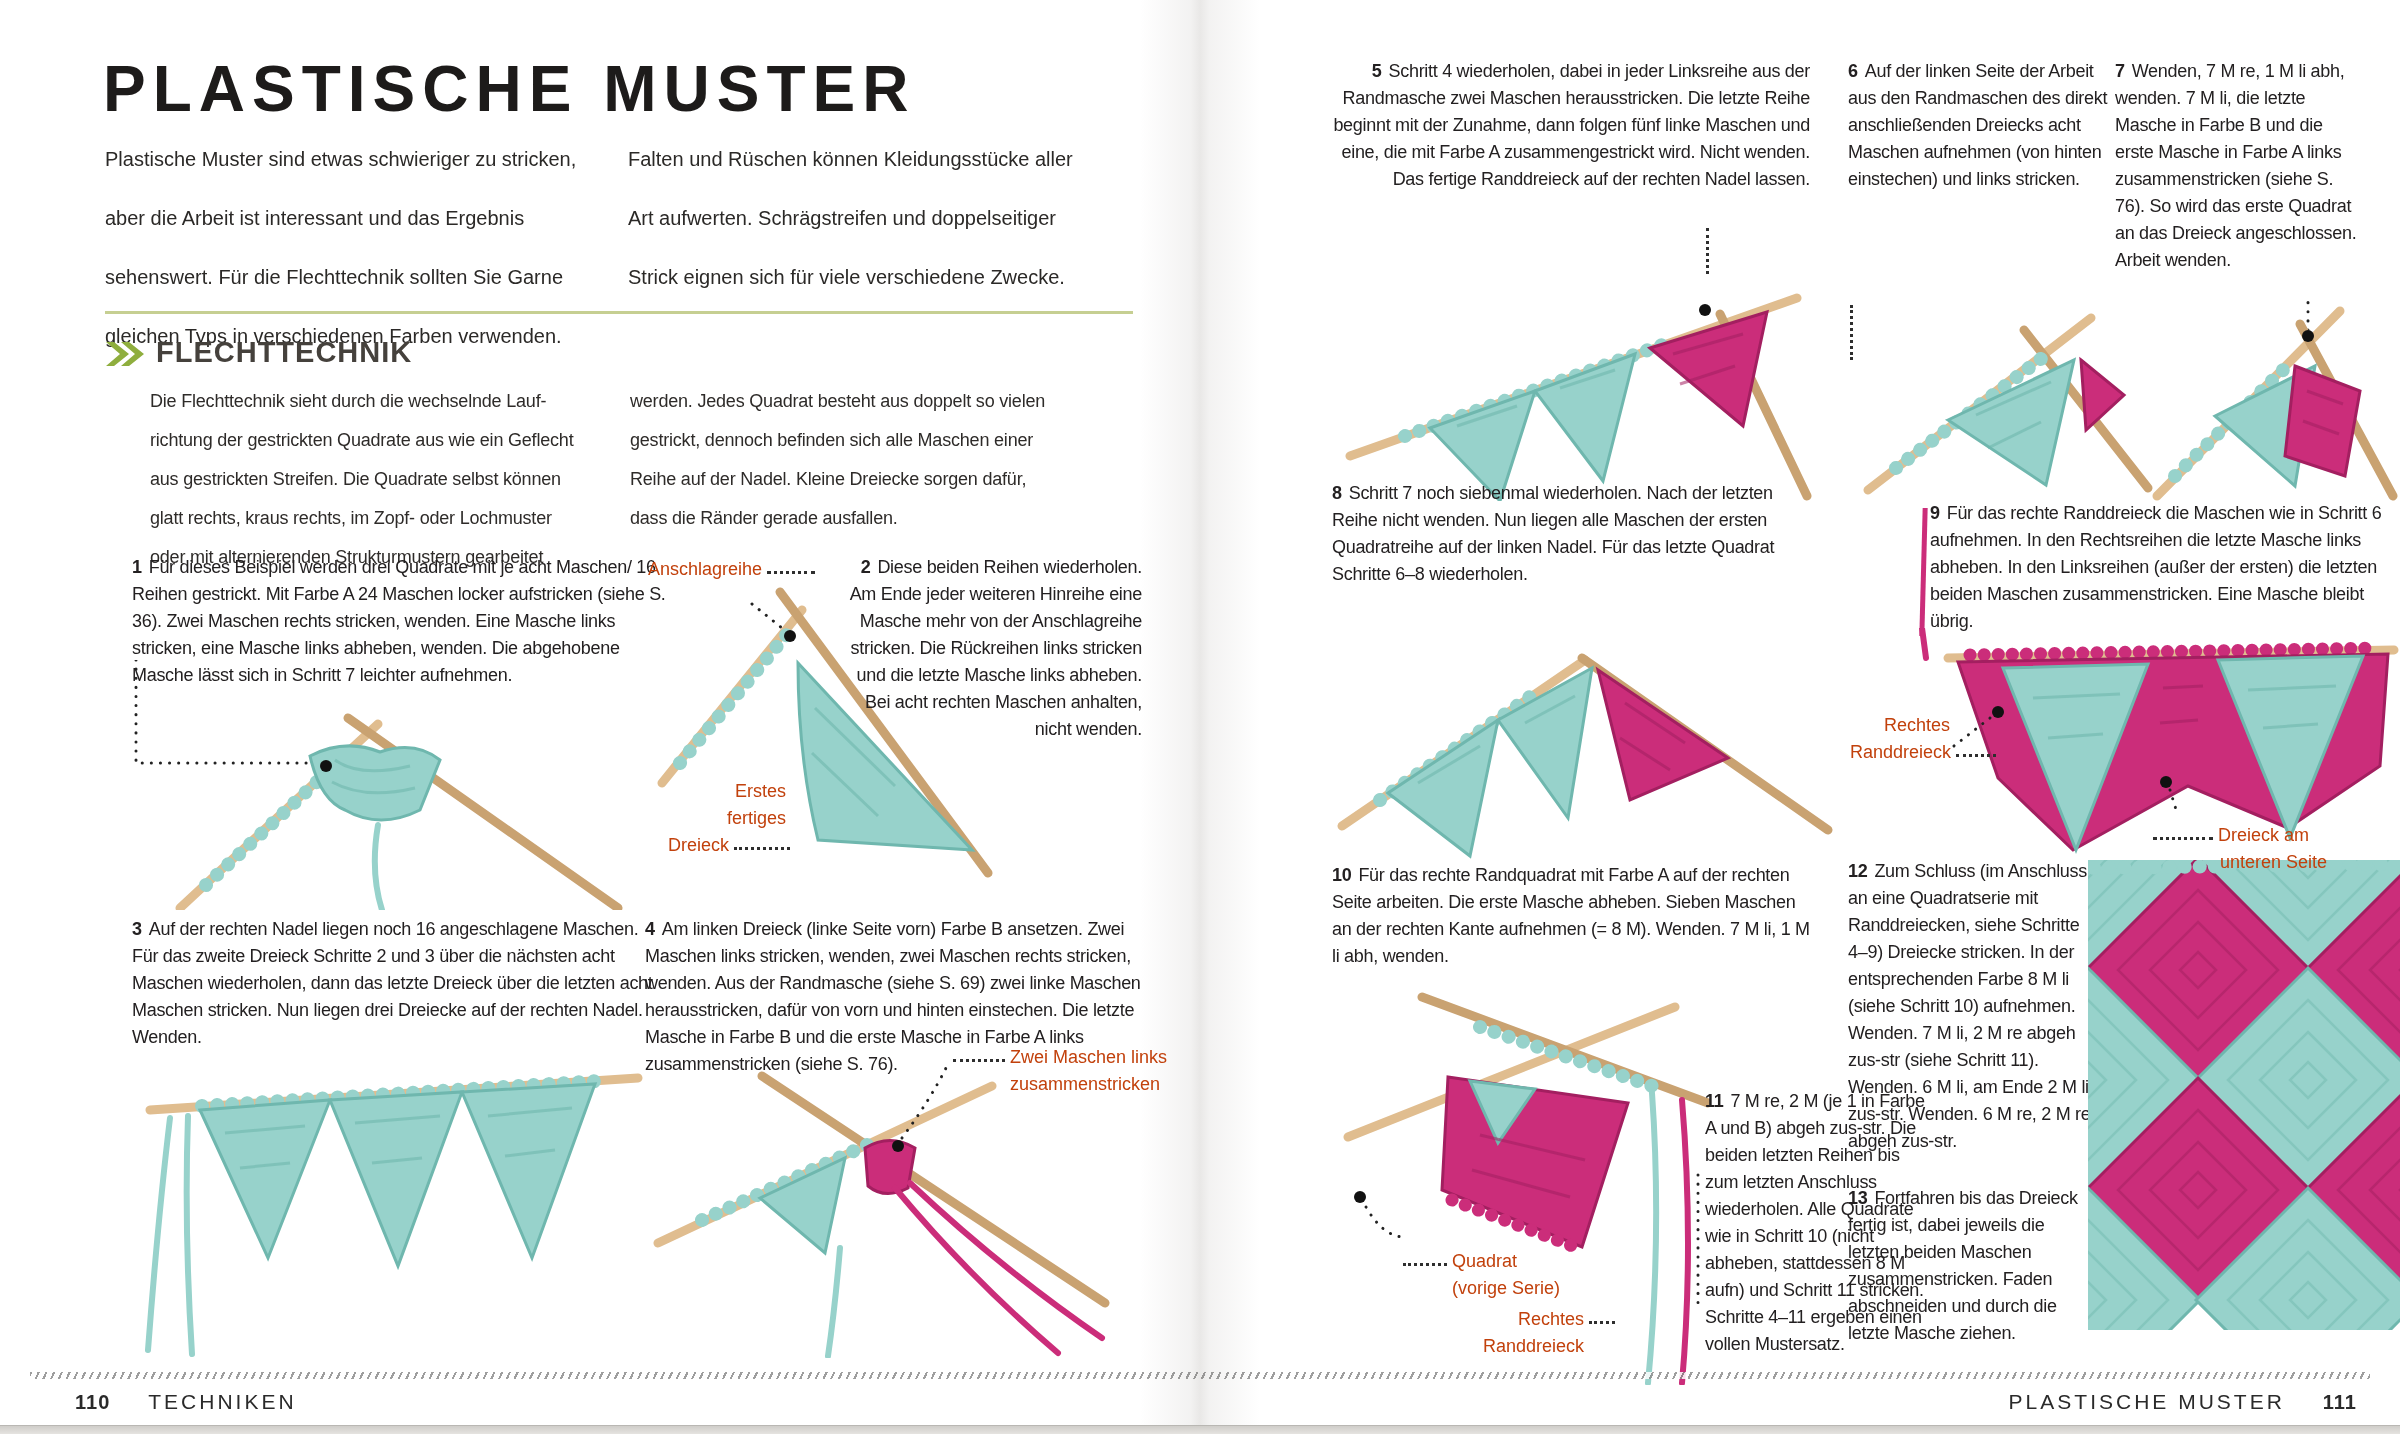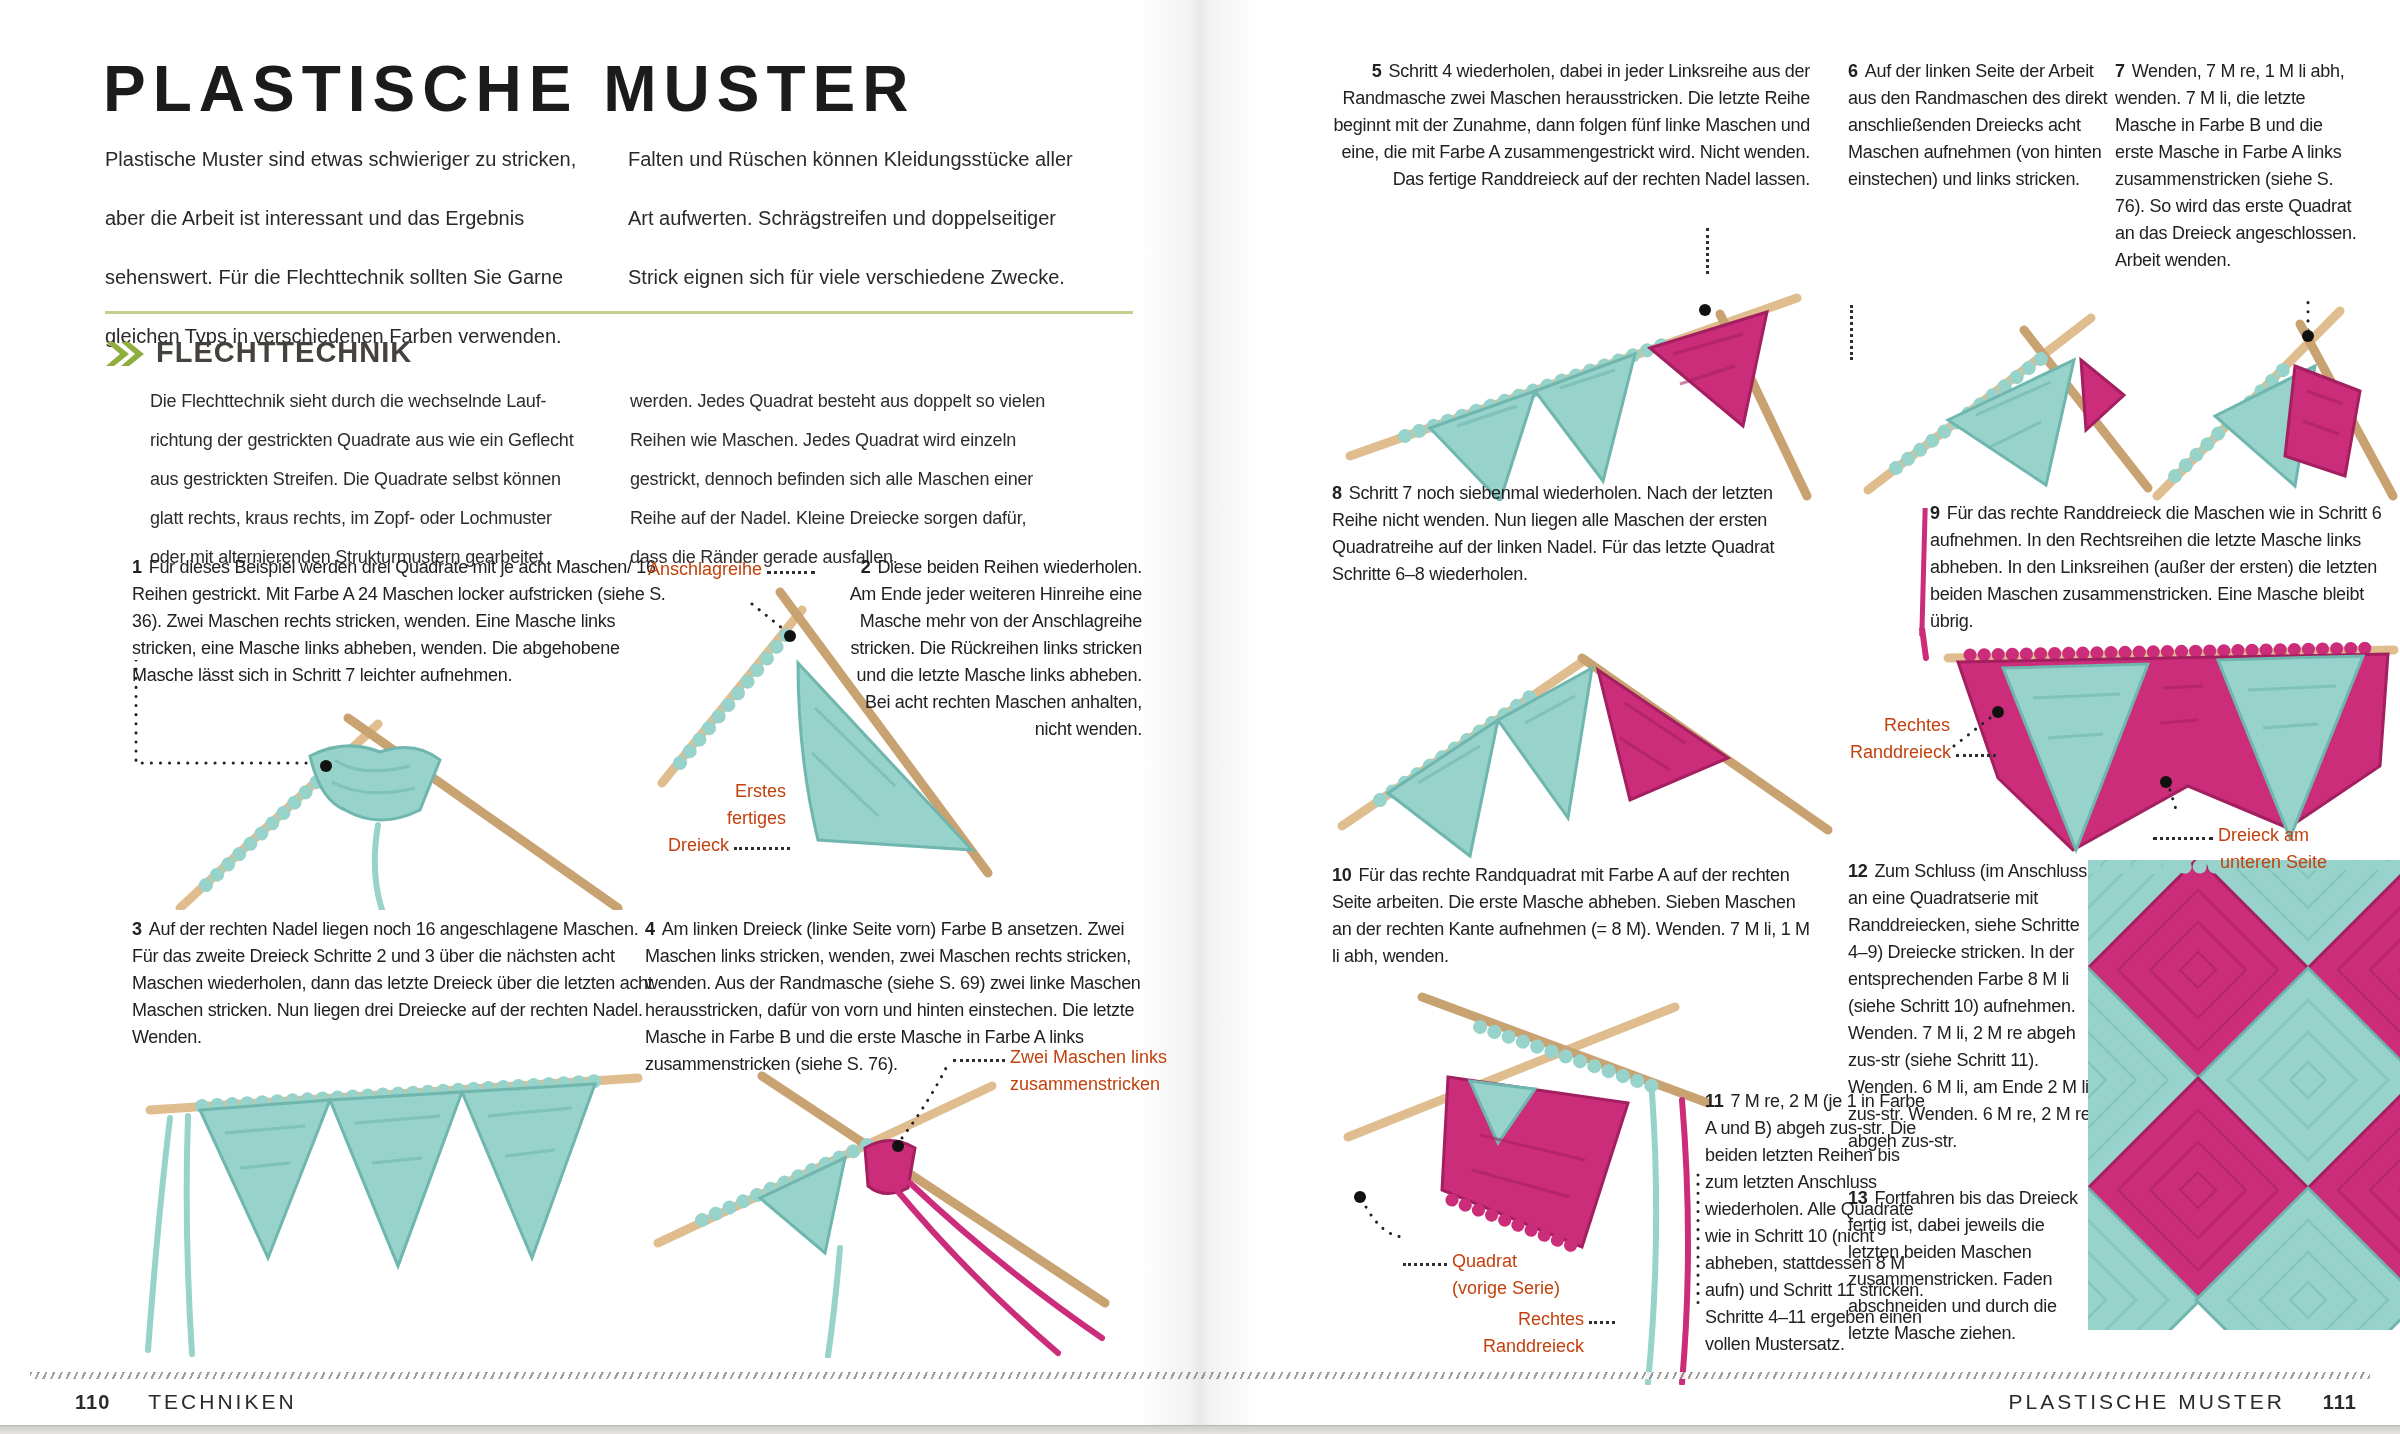--- a/index.html
+++ b/index.html
@@ -68,21 +68,20 @@
 
   <div class="abs" style="left:150px;top:382px;">
     <div class="secline">Die Flechttechnik sieht durch die wechselnde Lauf-</div>
     <div class="secline">richtung der gestrickten Quadrate aus wie ein Geflecht</div>
     <div class="secline">aus gestrickten Streifen. Die Quadrate selbst können</div>
     <div class="secline">glatt rechts, kraus rechts, im Zopf- oder Lochmuster</div>
     <div class="secline">oder mit alternierenden Strukturmustern gearbeitet</div>
   </div>
   <div class="abs" style="left:630px;top:382px;">
     <div class="secline">werden. Jedes Quadrat besteht aus doppelt so vielen</div>
-    <div class="secline">Reihen wie Maschen. Jedes Quadrat wird einzeln</div>
     <div class="secline">gestrickt, dennoch befinden sich alle Maschen einer</div>
     <div class="secline">Reihe auf der Nadel. Kleine Dreiecke sorgen dafür,</div>
     <div class="secline">dass die Ränder gerade ausfallen.</div>
   </div>
 
   <p class="step abs" style="left:132px;top:554px;width:540px;">
     <b>1</b><span>Für dieses Beispiel werden drei Quadrate mit je acht Maschen/ 16 Reihen gestrickt. Mit Farbe A 24 Maschen locker aufstricken (siehe S. 36). Zwei Maschen rechts stricken, wenden. Eine Masche links stricken, eine Masche links abheben, wenden. Die abgehobene Masche lässt sich in Schritt 7 leichter aufnehmen.</span>
   </p>
 
   <svg class="abs" style="left:110px;top:660px;" width="540" height="250" viewBox="0 0 540 250">

